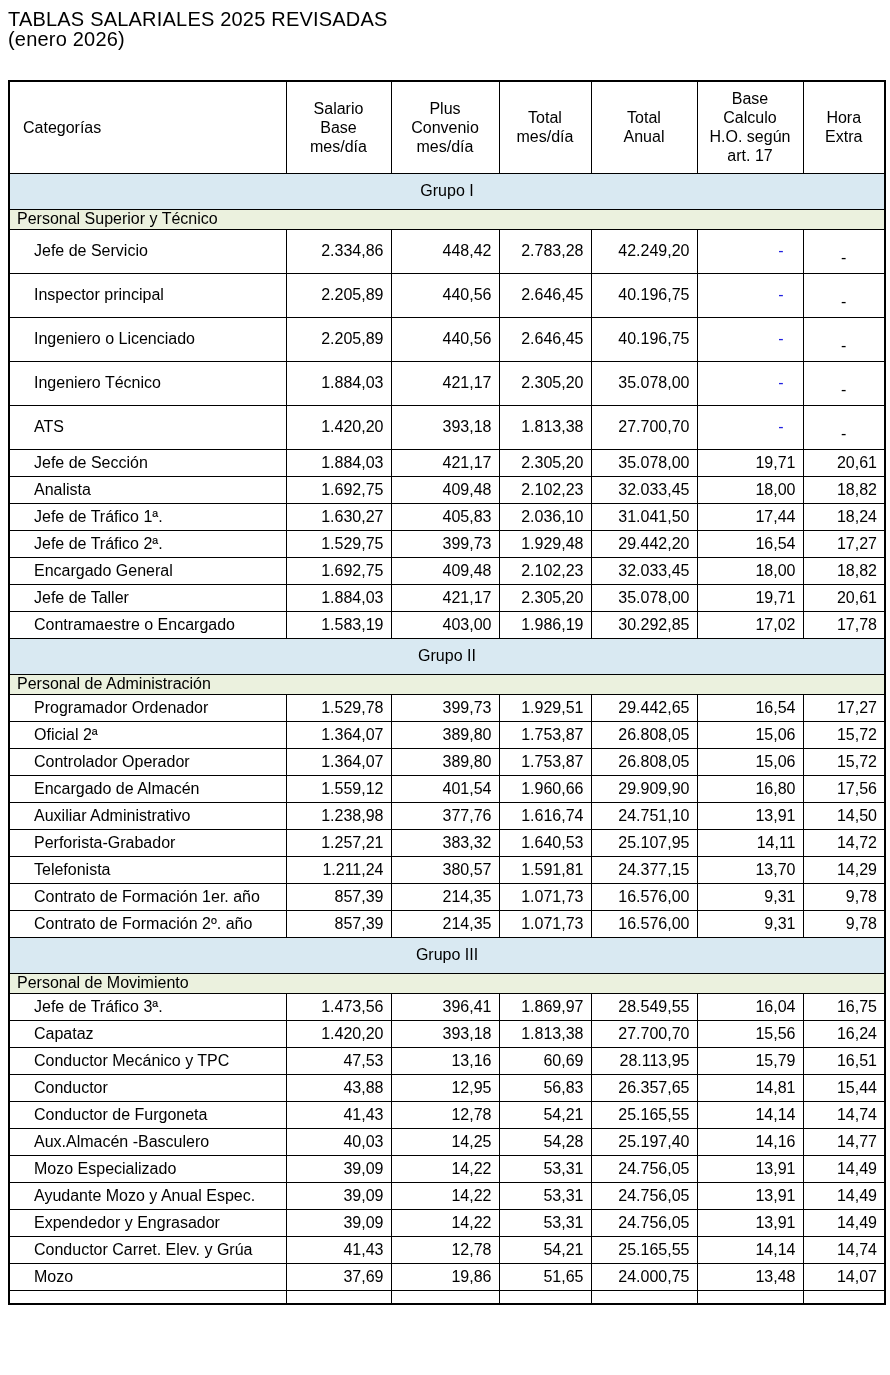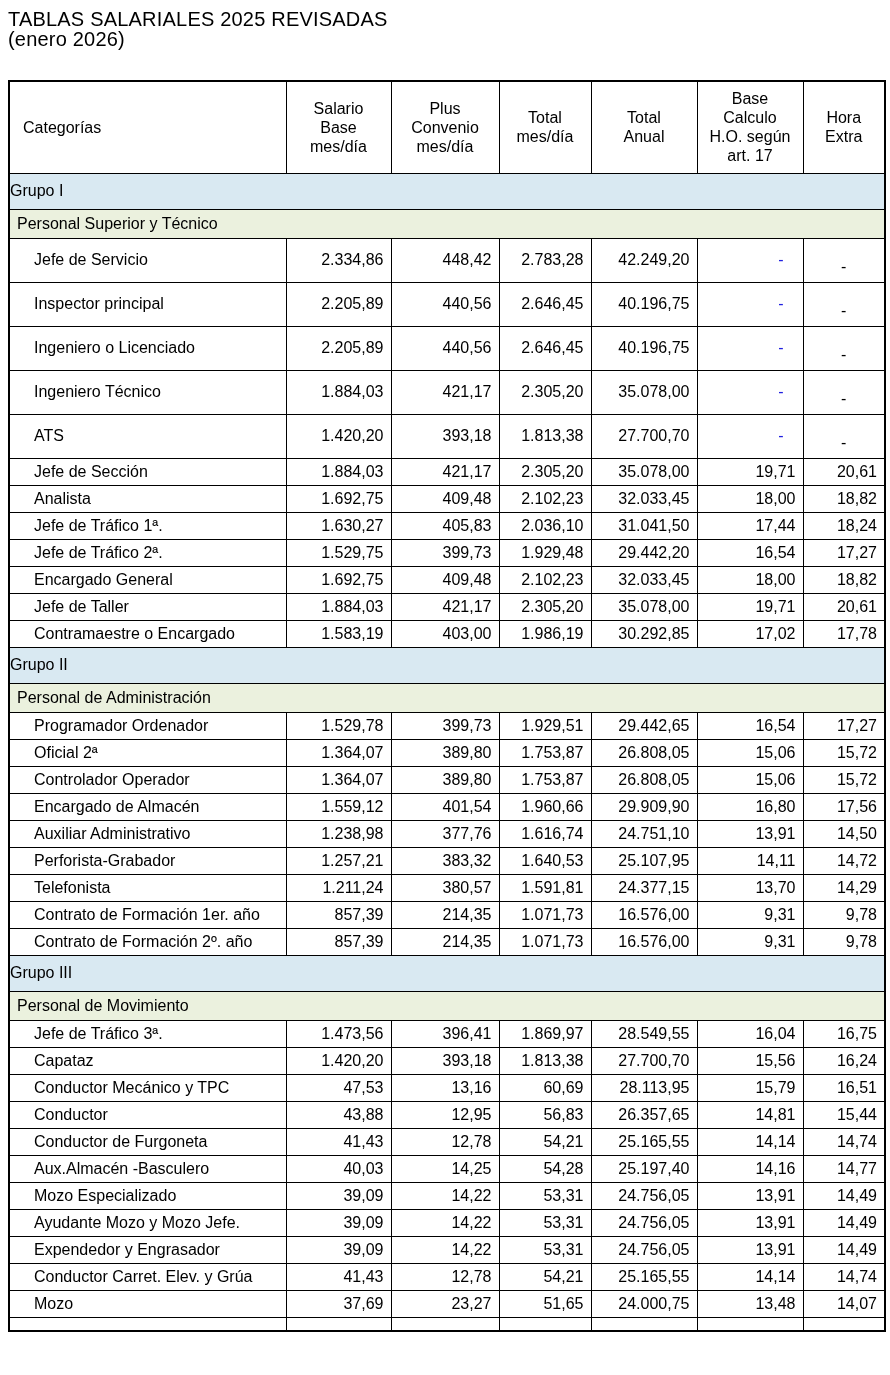--- a/index.html
+++ b/index.html
@@ -20,22 +20,22 @@
     border:2px solid var(--border);
   }
   th,td{
     border:1px solid var(--border);
     font-size:16px;font-weight:normal;padding:0;overflow:hidden;
   }
   thead tr{height:92px;}
   th{white-space:pre-line;text-align:center;vertical-align:middle;line-height:19px;}
   th.cat-h{text-align:left;padding-left:13px;}
   tr.group-row{height:36px;background:var(--group-band);}
-  tr.group-row td{text-align:left;}
-  tr.section-row{height:29px;background:var(--section-band);}
+  tr.group-row td{text-align:center;}
+  tr.section-row{height:20px;background:var(--section-band);}
   tr.section-row td{text-align:left;padding-left:7px;}
   tr.data-row{height:27px;}
   tr.data-row.tall{height:44px;}
   td.cat{text-align:left;padding-left:24px;}
   td.num{text-align:right;padding-right:7px;}
   td.dash-base{text-align:right;padding-right:19px;color:var(--dash-blue);vertical-align:middle;}
   td.dash-hora{text-align:center;vertical-align:bottom;padding-bottom:6px;}
   tr.stub-row{height:14px;}
 </style>
 </head>
@@ -343,21 +343,21 @@
         <tr class="data-row">
           <td class="cat">Mozo Especializado</td>
           <td class="num">39,09</td>
           <td class="num">14,22</td>
           <td class="num">53,31</td>
           <td class="num">24.756,05</td>
           <td class="num">13,91</td>
           <td class="num">14,49</td>
         </tr>
         <tr class="data-row">
-          <td class="cat">Ayudante Mozo y Mozo Jefe.</td>
+          <td class="cat">Ayudante Mozo y Anual Espec.</td>
           <td class="num">39,09</td>
           <td class="num">14,22</td>
           <td class="num">53,31</td>
           <td class="num">24.756,05</td>
           <td class="num">13,91</td>
           <td class="num">14,49</td>
         </tr>
         <tr class="data-row">
           <td class="cat">Expendedor y Engrasador</td>
           <td class="num">39,09</td>
@@ -372,21 +372,21 @@
           <td class="num">41,43</td>
           <td class="num">12,78</td>
           <td class="num">54,21</td>
           <td class="num">25.165,55</td>
           <td class="num">14,14</td>
           <td class="num">14,74</td>
         </tr>
         <tr class="data-row">
           <td class="cat">Mozo</td>
           <td class="num">37,69</td>
-          <td class="num">23,27</td>
+          <td class="num">19,86</td>
           <td class="num">51,65</td>
           <td class="num">24.000,75</td>
           <td class="num">13,48</td>
           <td class="num">14,07</td>
         </tr>
         <tr class="stub-row">
           <td></td>
           <td></td>
           <td></td>
           <td></td>

